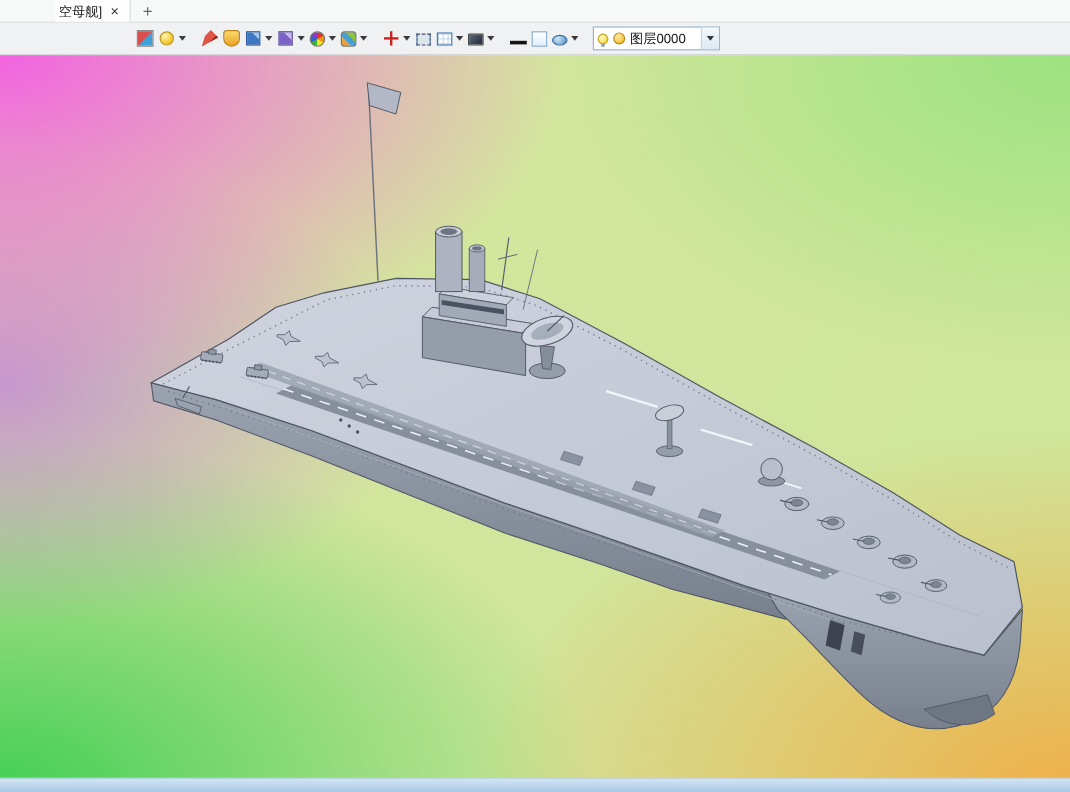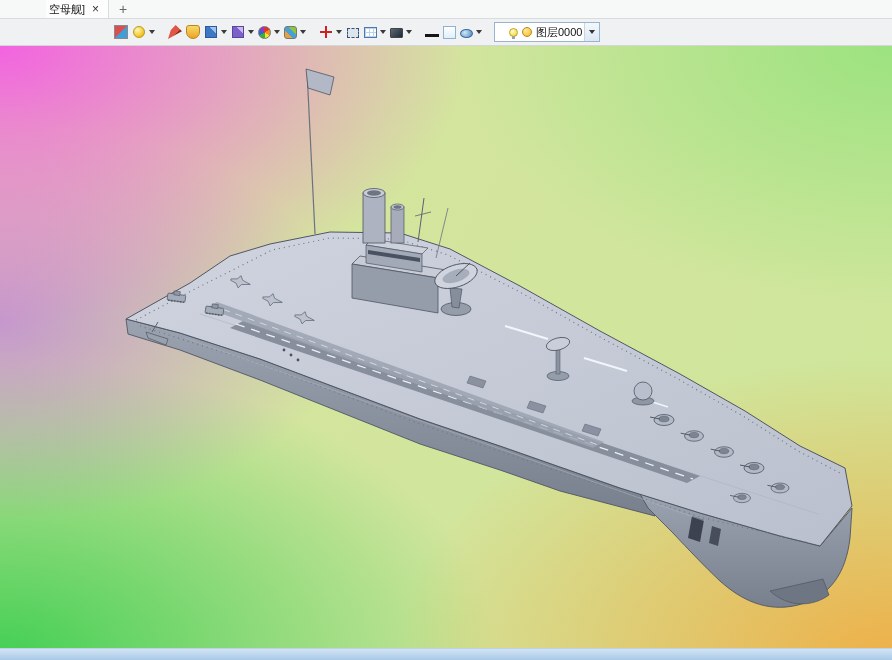--- a/index.html
+++ b/index.html
@@ -41,21 +41,21 @@
   .ic-grid     { width:13px; height:11px; margin-top:1px; background-color:#fff; border:1px solid #4a7ab0;
                  background-image:linear-gradient(#bcd2e8 1px,transparent 1px),linear-gradient(90deg,#bcd2e8 1px,transparent 1px);
                  background-size:4px 4px; }
   .ic-monitor  { width:13px; height:10px; margin-top:2px; background:linear-gradient(135deg,#5a6a7a,#1e2a36); border:1px solid #444; border-radius:1px; }
   .ic-linew    { width:14px; height:3px; margin-top:6px; background:#151515; }
   .ic-bgc      { width:13px; height:13px; background:linear-gradient(180deg,#ffffff,#dfeefb); border:1px solid #8fb2d0; }
   .ic-lens     { width:13px; height:9px; margin-top:2px; border-radius:50%;
                  background:radial-gradient(circle at 35% 35%,#cfe8f5,#4e86c0); border:1px solid #3a6aa0; }
 
   .combo { margin-left:10px; width:106px; height:20px; background:#fff; border:1px solid #9ab4cc;
-           display:flex; align-items:center; padding-left:14px; }
+           display:flex; align-items:center; padding-left:3px; }
   .bulb { width:9px; height:9px; border-radius:50%; flex:none;
           background:radial-gradient(circle at 35% 30%,#fffbd0,#f4d020); border:1px solid #c2a318; position:relative; }
   .bulb::after { content:""; position:absolute; left:2px; bottom:-3px; width:3px; height:3px; background:#9aa0a8; }
   .layer-dot { width:10px; height:10px; border-radius:50%; flex:none; margin-left:4px;
                background:radial-gradient(circle at 35% 30%,#ffe9a0,#f2b818); border:1px solid #b8881a; }
   .combo-text { flex:1; font-size:11px; color:#111; padding-left:4px; white-space:nowrap; overflow:hidden; }
   .combo-arrow { width:15px; height:18px; border-left:1px solid #c8d6e4; flex:none;
                  background:linear-gradient(180deg,#f4f8fc,#dce8f4); display:flex; align-items:center; justify-content:center; }
   .combo-arrow::after { content:""; border-left:3.5px solid transparent; border-right:3.5px solid transparent; border-top:4px solid #333; }
 

